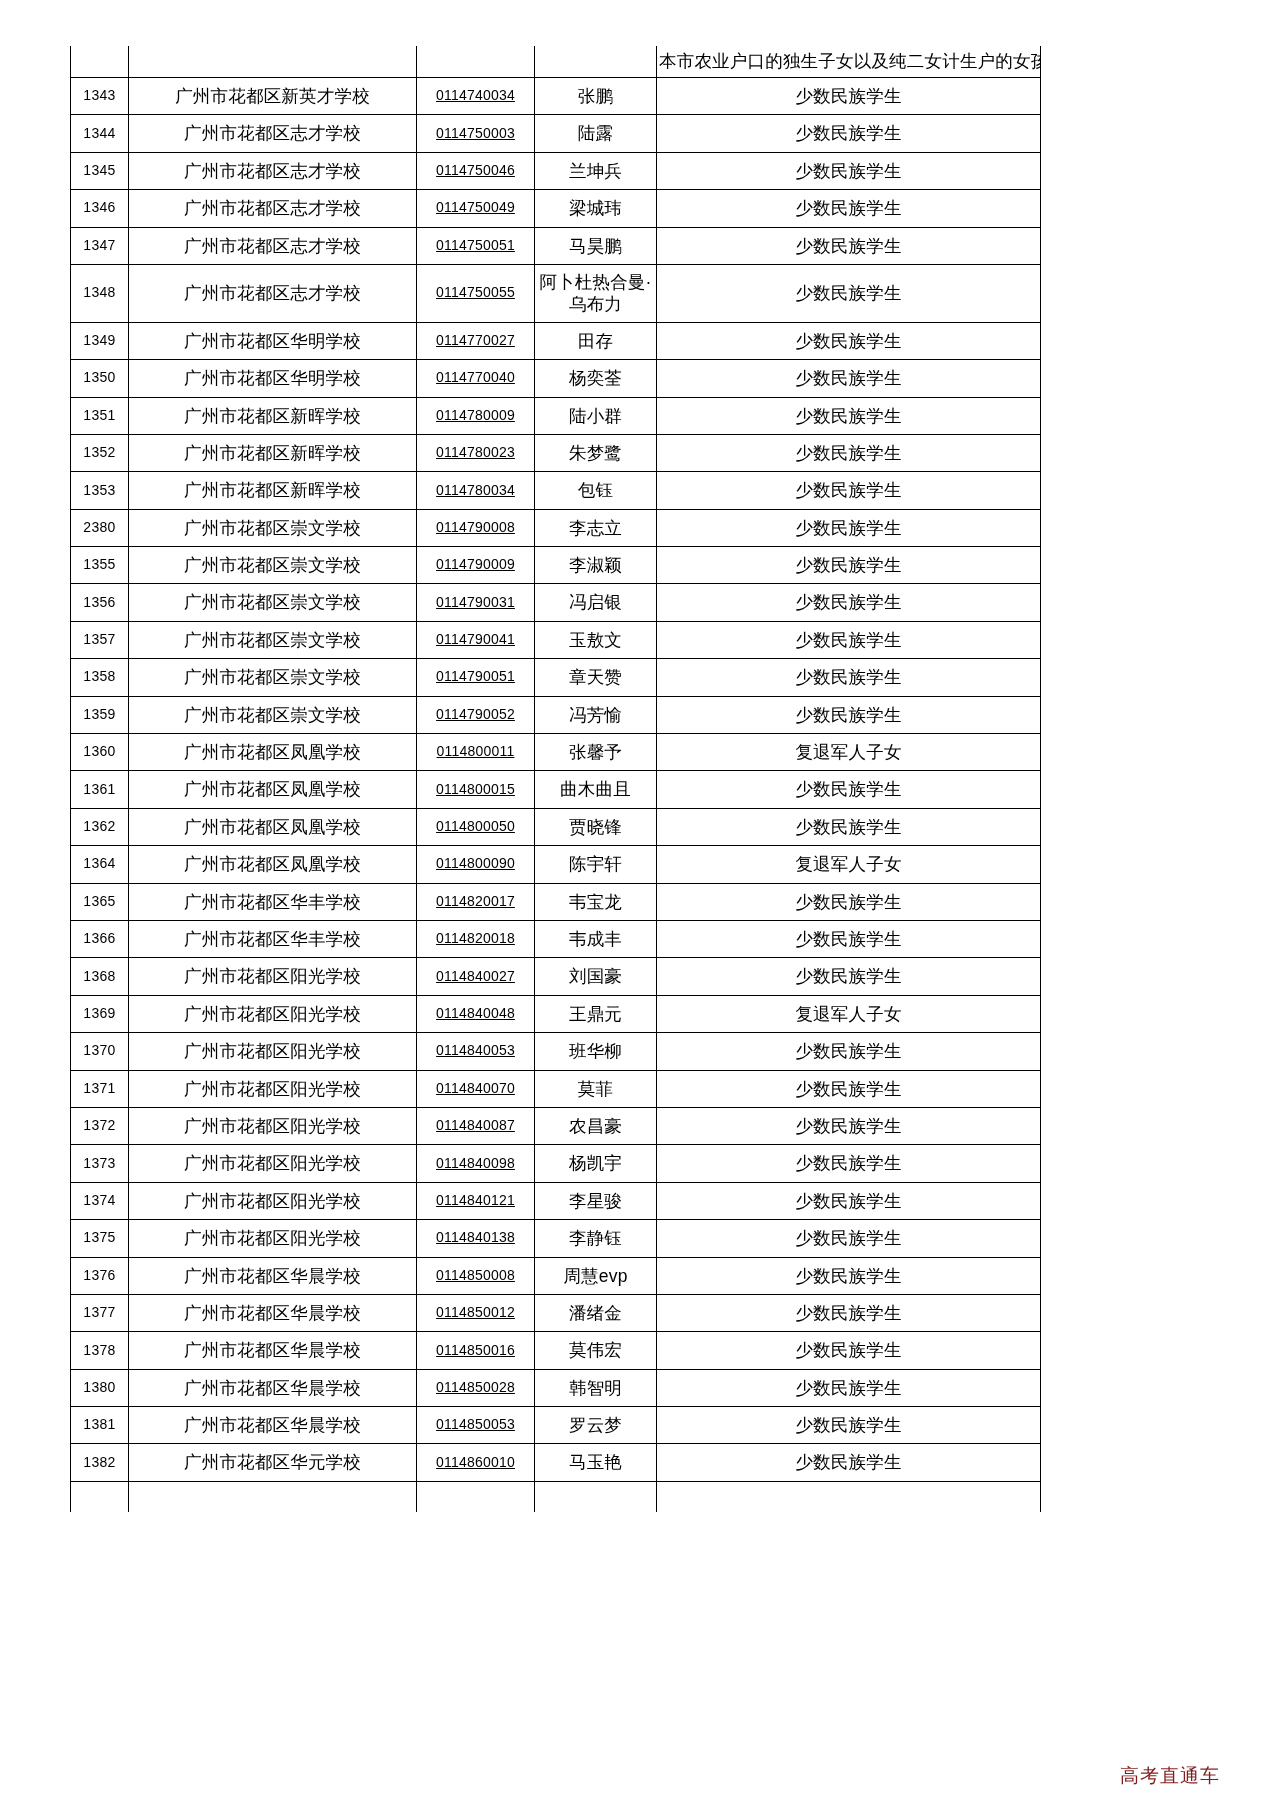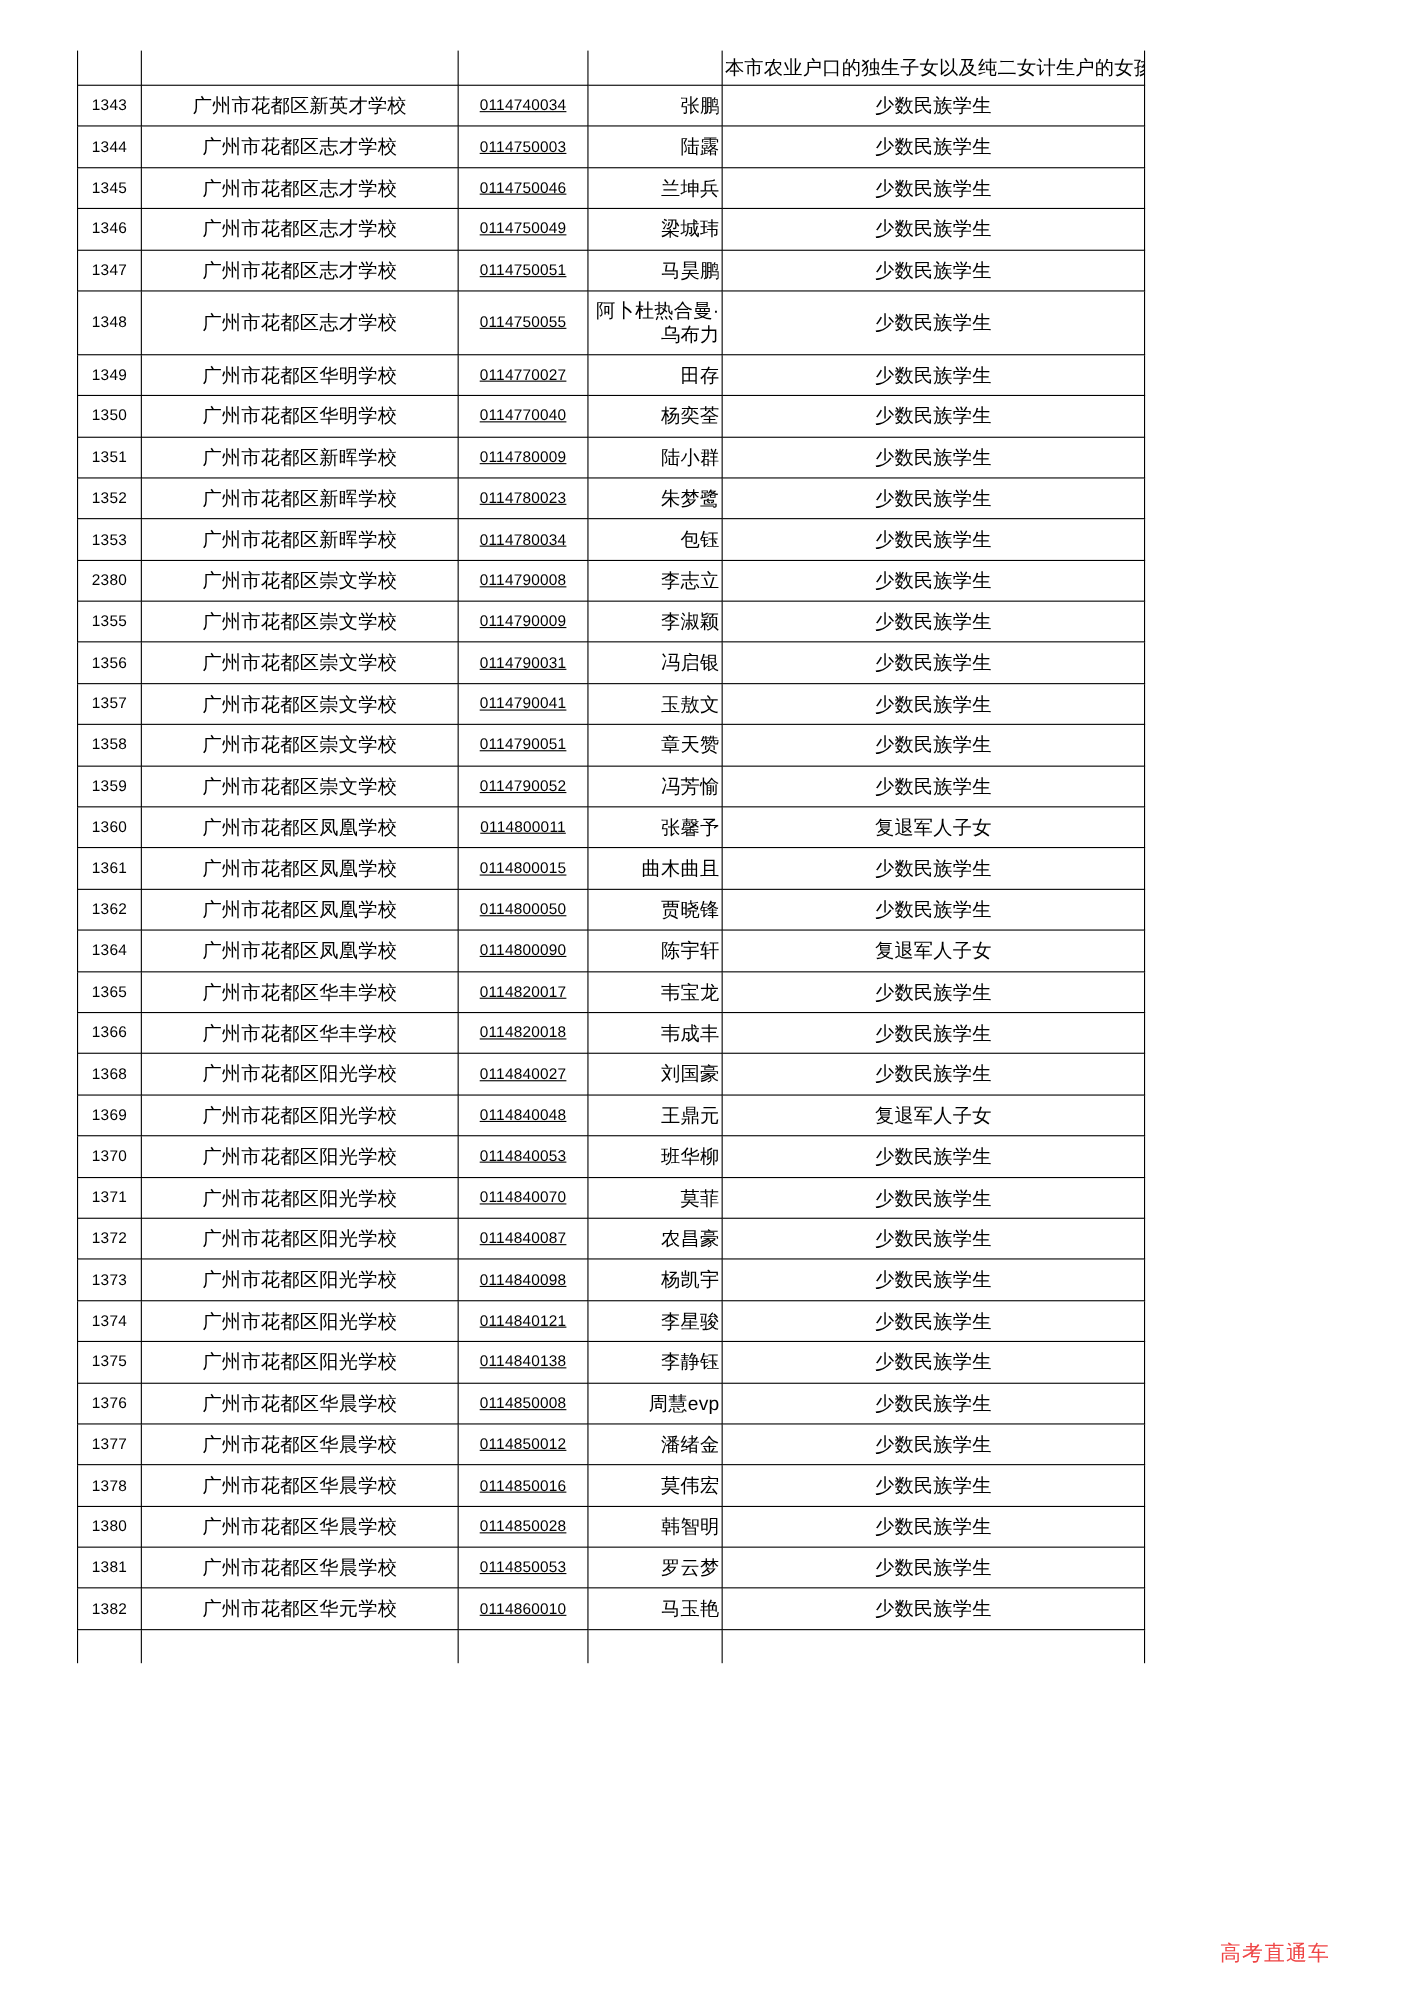--- a/index.html
+++ b/index.html
@@ -67,21 +67,20 @@
 
   table.roster td.code {
     font-size: 14px;
     letter-spacing: 0.2px;
     text-decoration: underline;
   }
 
   table.roster td.name {
     white-space: normal;
     word-break: break-all;
-    text-align: right;
   }
 
   table.roster tr.header-row td {
     height: 26px;
     padding-top: 2px;
     padding-bottom: 3px;
     border-top: none;
   }
 
   table.roster tr.header-row td.cat {
@@ -95,24 +94,24 @@
 
   table.roster tr.tail-row td {
     height: 18px;
     padding-top: 6px;
     padding-bottom: 6px;
     border-bottom: none;
   }
 
   .watermark {
     position: absolute;
-    right: 71px;
+    right: 60px;
     bottom: 22px;
     font-size: 19px;
-    color: #ef4444;
+    color: #7f1d1d;
     letter-spacing: 1px;
     font-family: "Liberation Sans", "DejaVu Sans", sans-serif;
     user-select: none;
   }
 </style>
 </head>
 <body>
 
 <div class="page">
 

